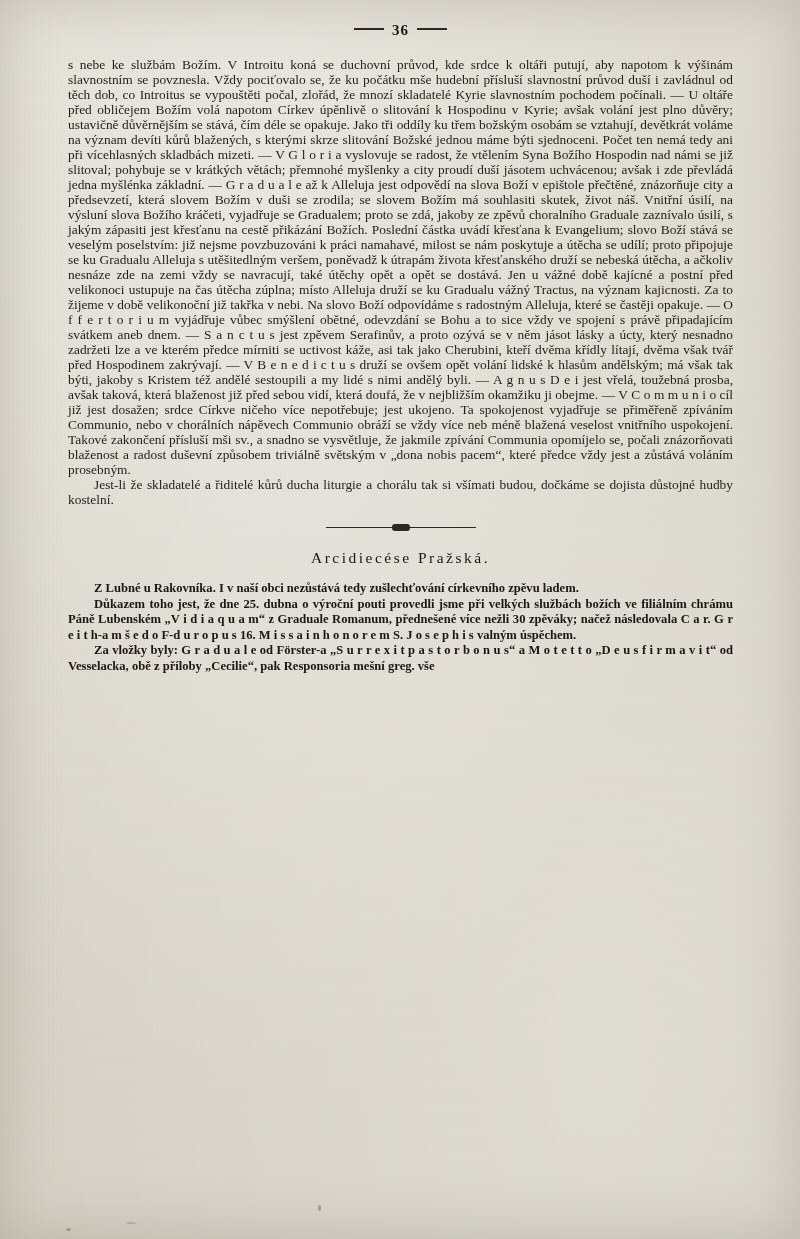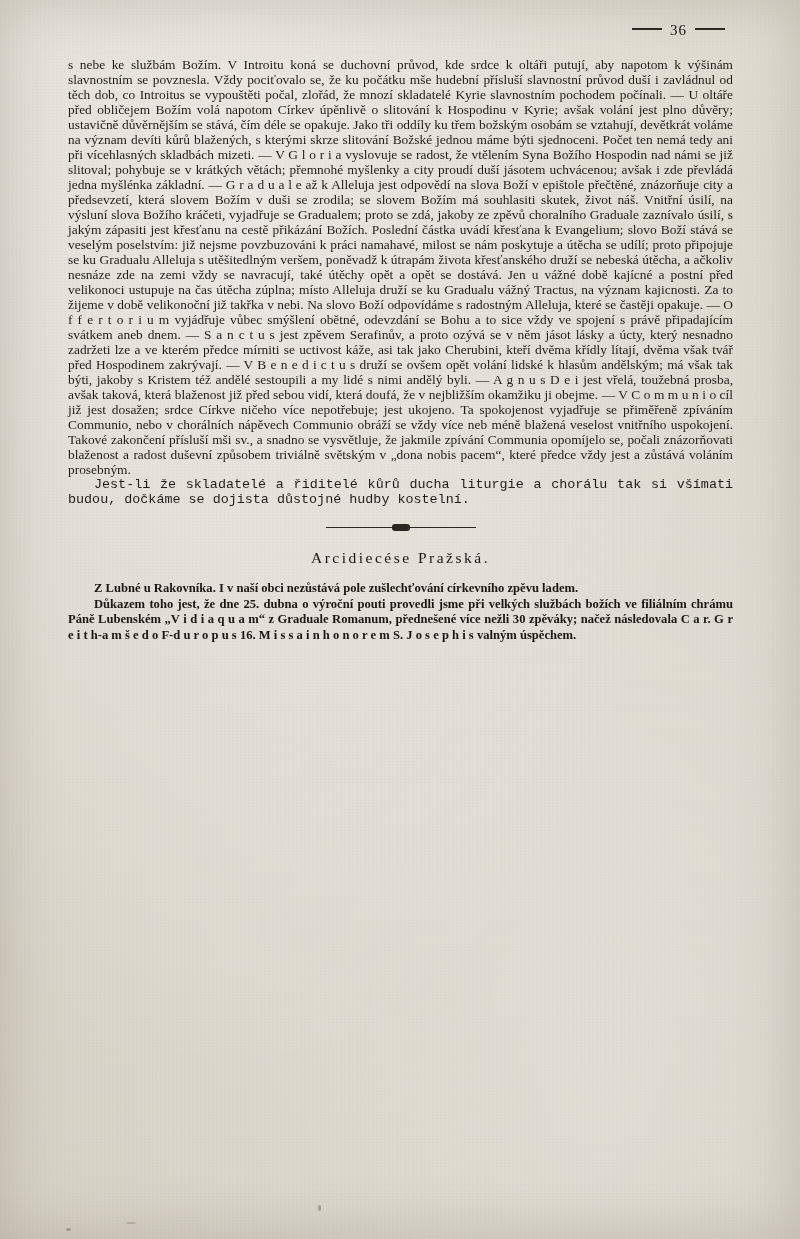--- a/index.html
+++ b/index.html
@@ -32,23 +32,23 @@
       repeating-linear-gradient(0deg, rgba(120,110,95,0.045) 0px, rgba(120,110,95,0.045) 1px, rgba(0,0,0,0) 1px, rgba(0,0,0,0) 3px),
       repeating-linear-gradient(90deg, rgba(120,110,95,0.035) 0px, rgba(120,110,95,0.035) 1px, rgba(0,0,0,0) 1px, rgba(0,0,0,0) 4px);
   }
   .content {
     position: absolute;
     left: 68px;
     top: 22px;
     width: 665px;
   }
   .folio {
-    text-align: right;
+    text-align: center;
     font-size: 15px;
-    font-weight: normal;
+    font-weight: bold;
     letter-spacing: 1px;
     margin-bottom: 18px;
     color: #171410;
   }
   .folio .rule {
     display: inline-block;
     width: 30px;
     border-top: 2px solid #2a2621;
     vertical-align: middle;
     margin: 0 8px;
@@ -59,21 +59,20 @@
     margin: 0;
     font-size: 13.4px;
     line-height: 15px;
     text-align: justify;
     text-justify: inter-word;
     text-indent: 0;
     color: #211d18;
   }
   p.body-par.indent {
     text-indent: 26px;
-    font-family: Liberation Mono, monospace;
   }
   .divider {
     margin: 16px auto 14px auto;
     width: 150px;
     height: 10px;
     position: relative;
   }
   .divider:before {
     content: "";
     position: absolute;
@@ -141,22 +140,23 @@
       <span class="rule"></span><span>36</span><span class="rule"></span>
     </div>
 
     <p class="body-par">s nebe ke službám Božím.   V Introitu koná se duchovní průvod, kde srdce k oltáři putují, aby napotom k výšinám slavnostním se povznesla. Vždy pociťovalo se, že ku počátku mše hudební přísluší slavnostní průvod duší i zavládnul od těch dob, co Introitus se vypouštěti počal, zlořád, že mnozí skladatelé Kyrie slavnostním pochodem počínali. — U oltáře před obličejem Božím volá napotom Církev úpěnlivě o slitování k Hospodinu v Kyrie; avšak volání jest plno důvěry; ustavičně důvěrnějším se stává, čím déle se opakuje. Jako tři oddíly ku třem božským osobám se vztahují, devětkrát voláme na význam devíti kůrů blažených, s kterými skrze slitování Božské jednou máme býti sjednoceni. Počet ten nemá tedy ani při vícehlasných skladbách mizeti. — V G l o r i a vyslovuje se radost, že vtělením Syna Božího Hospodin nad námi se již slitoval; pohybuje se v krátkých větách; přemnohé myšlenky a city proudí duší jásotem uchvácenou; avšak i zde převládá jedna myšlénka základní. — G r a d u a l e až k Alleluja jest odpovědí na slova Boží v epištole přečtěné, znázorňuje city a předsevzetí, která slovem Božím v duši se zrodila; se slovem Božím má souhlasiti skutek, život náš. Vnitřní úsilí, na výsluní slova Božího kráčeti, vyjadřuje se Gradualem; proto se zdá, jakoby ze zpěvů choralního Graduale zaznívalo úsilí, s jakým zápasiti jest křesťanu na cestě přikázání Božích. Poslední částka uvádí křesťana k Evangelium; slovo Boží stává se veselým poselstvím: již nejsme povzbuzováni k práci namahavé, milost se nám poskytuje a útěcha se udílí; proto připojuje se ku Gradualu Alleluja s utěšitedlným veršem, poněvadž k útrapám života křesťanského druží se nebeská útěcha, a ačkoliv nesnáze zde na zemi vždy se navracují, také útěchy opět a opět se dostává. Jen u vážné době kajícné a postní před velikonoci ustupuje na čas útěcha zúplna; místo Alleluja druží se ku Gradualu vážný Tractus, na význam kajicnosti. Za to žijeme v době velikonoční již takřka v nebi. Na slovo Boží odpovídáme s radostným Alleluja, které se častěji opakuje. — O f f e r t o r i u m vyjádřuje vůbec smýšlení obětné, odevzdání se Bohu a to sice vždy ve spojení s právě připadajícím svátkem aneb dnem. — S a n c t u s jest zpěvem Serafinův, a proto ozývá se v něm jásot lásky a úcty, který nesnadno zadržeti lze a ve kterém předce mírniti se uctivost káže, asi tak jako Cherubini, kteří dvěma křídly lítají, dvěma však tvář před Hospodinem zakrývají. — V B e n e d i c t u s druží se ovšem opět volání lidské k hlasům andělským; má však tak býti, jakoby s Kristem též andělé sestoupili a my lidé s nimi andělý byli. — A g n u s   D e i jest vřelá, toužebná prosba, avšak taková, která blaženost již před sebou vidí, která doufá, že v nejbližším okamžiku ji obejme. — V C o m m u n i o cíl již jest dosažen; srdce Církve ničeho více nepotřebuje; jest ukojeno. Ta spokojenost vyjadřuje se přiměřeně zpíváním Communio, nebo v chorálních nápěvech Communio obráží se vždy více neb méně blažená veselost vnitřního uspokojení. Takové zakončení přísluší mši sv., a snadno se vysvětluje, že jakmile zpívání Communia opomíjelo se, počali znázorňovati blaženost a radost duševní způsobem triviálně světským v „dona nobis pacem“, které předce vždy jest a zůstává voláním prosebným.</p>
     <p class="body-par indent">Jest-li že skladatelé a řiditelé kůrů ducha liturgie a chorálu tak si všímati budou, dočkáme se dojista důstojné hudby kostelní.</p>
 
     <div class="divider"></div>
 
     <h2 class="sub-title">Arcidiecése Pražská.</h2>
 
-    <p class="small-par indent">Z Lubné u Rakovníka.  I v naší obci nezůstává pole zušlechťování církevního zpěvu ladem.</p>
+    <p class="small-par indent">Z Lubné u Rakovníka.  I v naší obci nezůstává tedy zušlechťování církevního zpěvu ladem.</p>
     <p class="small-par indent">Důkazem toho jest, že dne 25. dubna o výroční pouti provedli jsme při velkých službách božích ve filiálním chrámu Páně Lubenském „V i d i  a q u a m“ z Graduale Romanum, přednešené více nežli 30 zpěváky; načež následovala C a r.  G r e i t h-a  m š e  d o  F-d u r  o p u s  16.  M i s s a  i n  h o n o r e m  S.  J o s e p h i  s valným úspěchem.</p>
+    <p class="small-par indent">Za vložky byly: G r a d u a l e od Förster-a „S u r r e x i t  p a s t o r  b o n u s“ a M o t e t t o „D e u s  f i r m a v i t“ od Vesselacka, obě z příloby „Cecilie“, pak Responsoria mešní greg. vše</p>
 
   </div>
 
   <div class="speck" style="left:318px; top:1205px; width:3px; height:6px;"></div>
   <div class="speck" style="left:66px; top:1228px; width:5px; height:3px;"></div>
   <div class="speck" style="left:126px; top:1222px; width:10px; height:2px; opacity:0.3;"></div>
   <div class="edge-shadow"></div>
 </div>
 
 </body></html>

